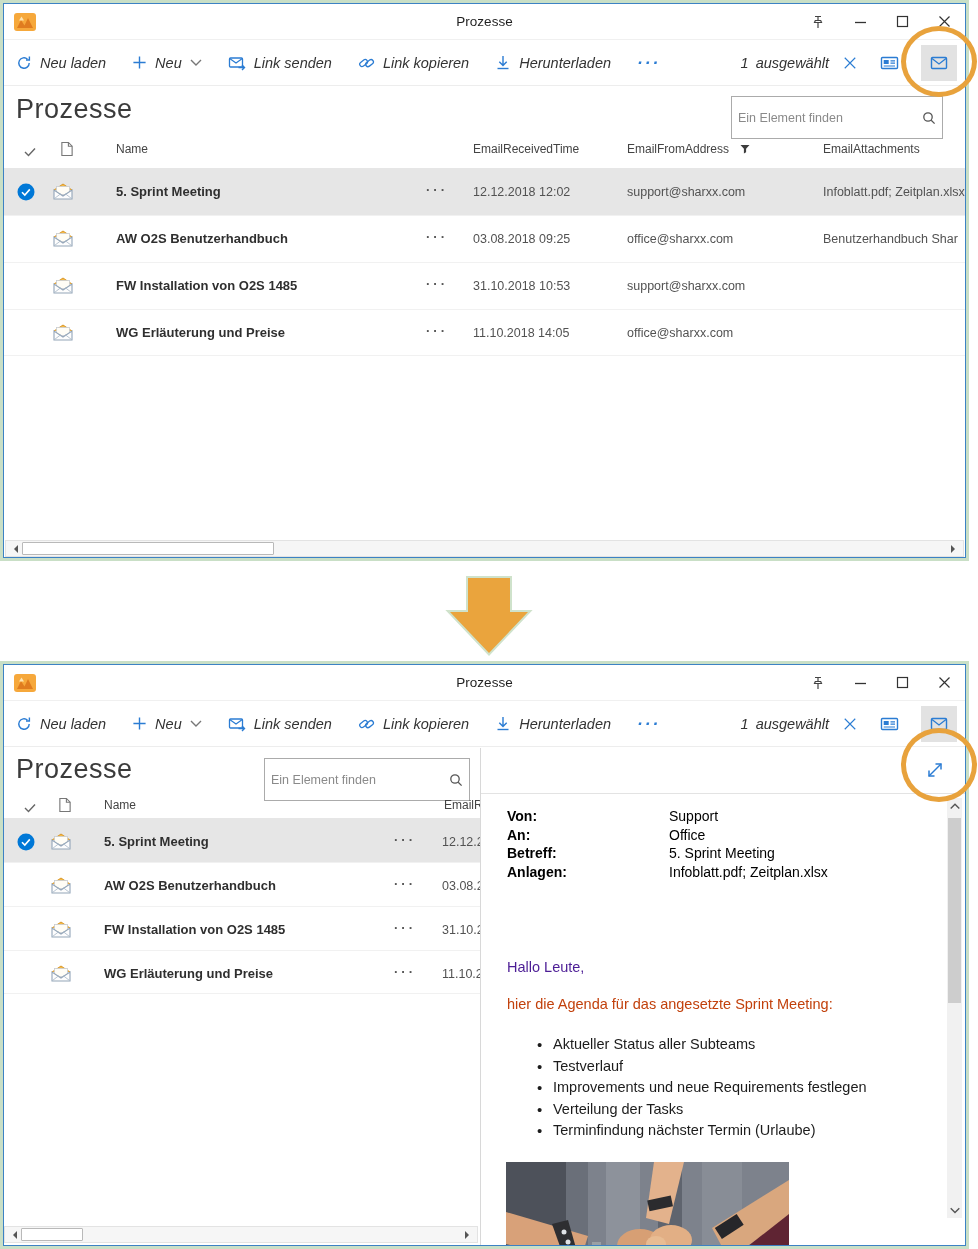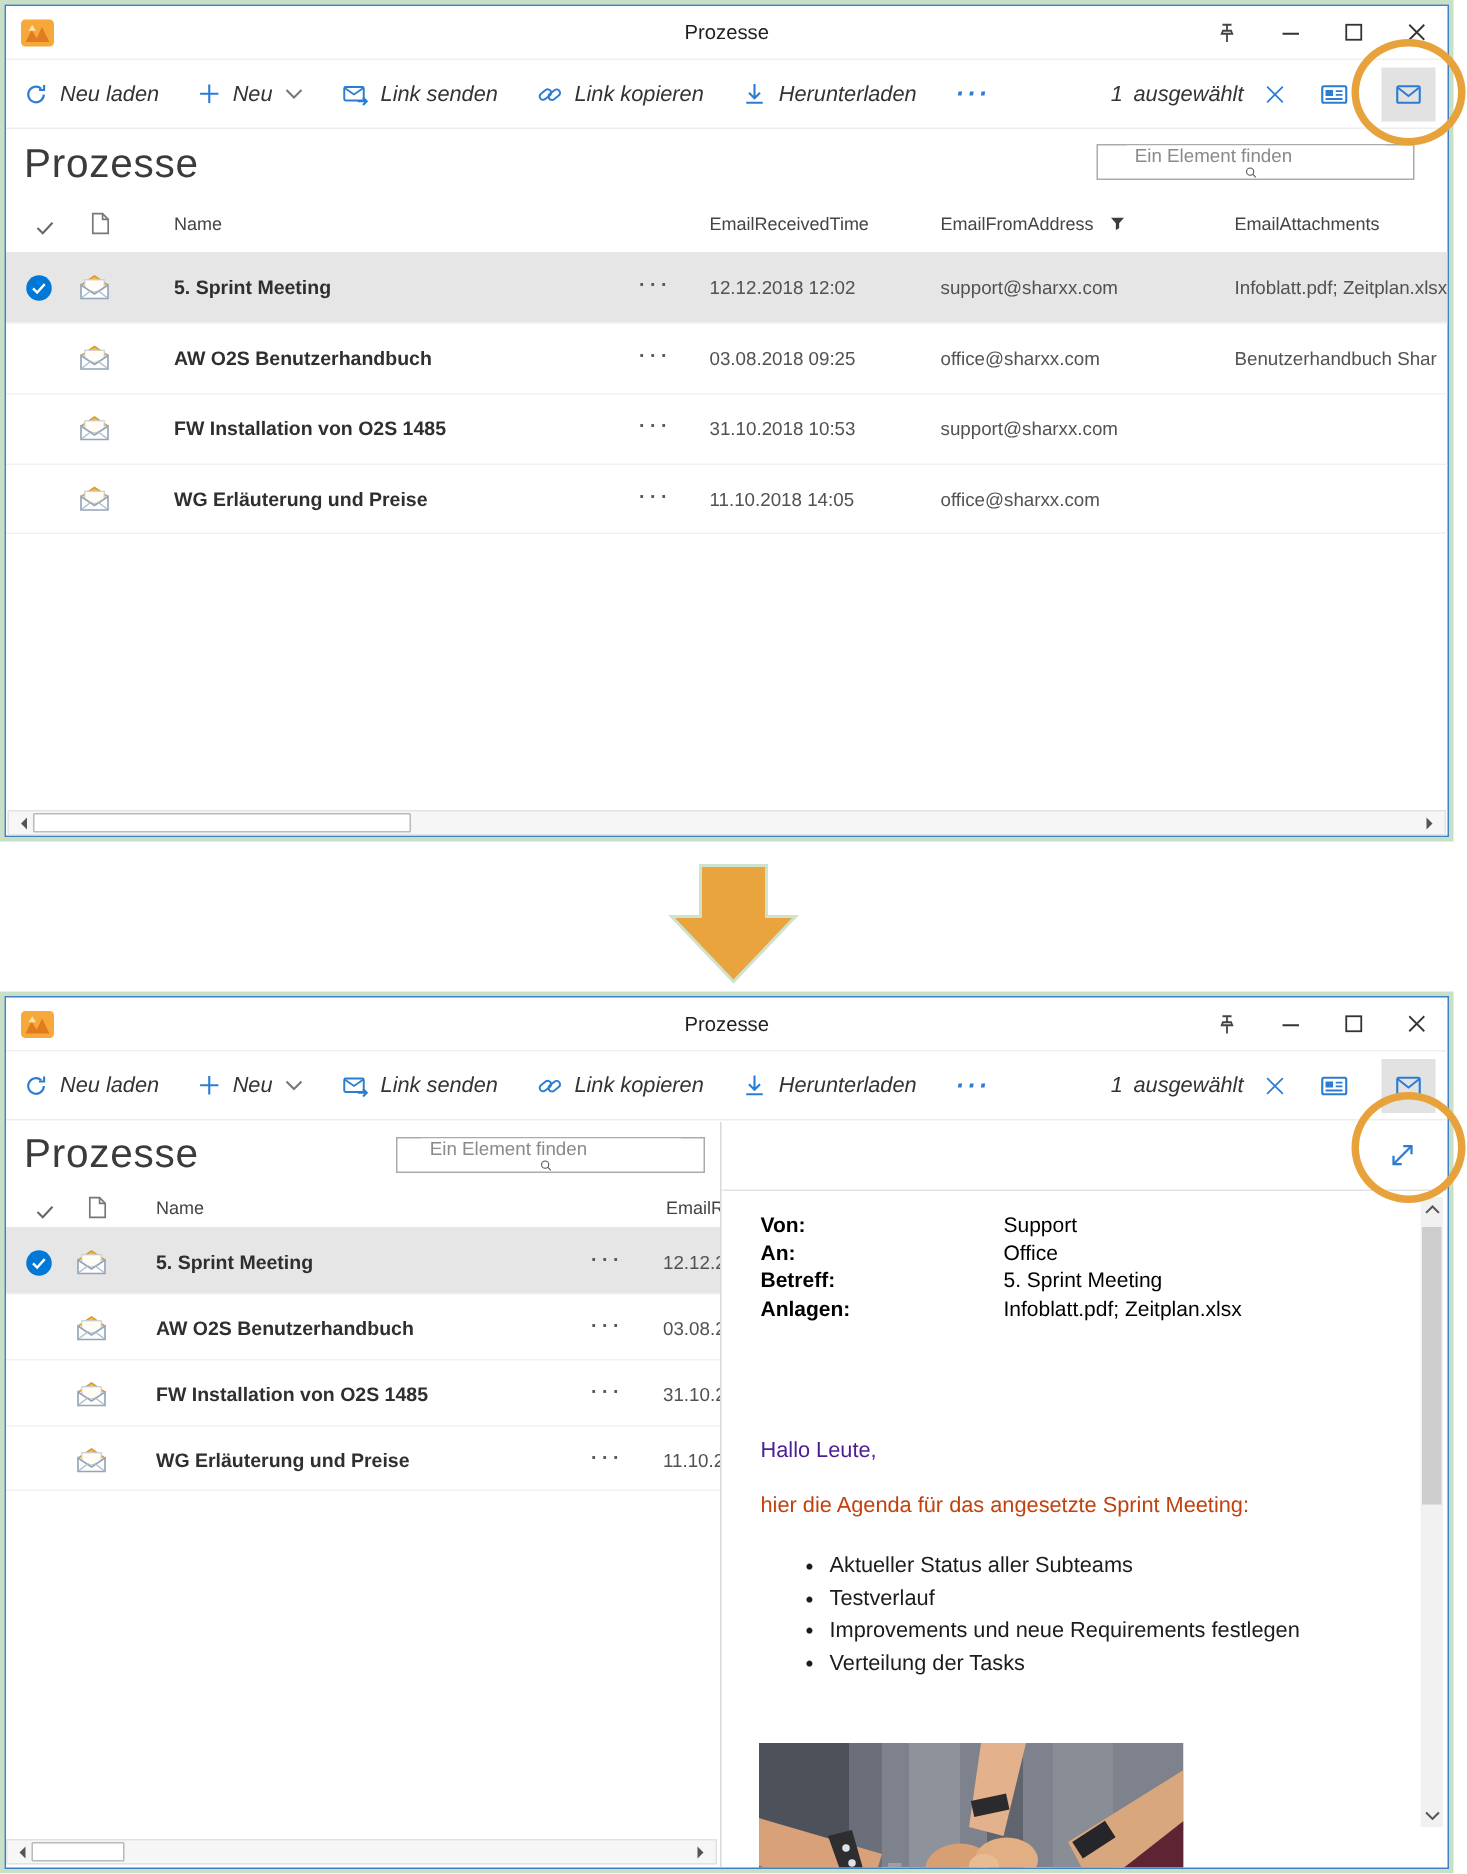--- a/index.html
+++ b/index.html
@@ -24,21 +24,21 @@
   .tb-ellipsis { color:#2b7cd3; font-weight:bold; font-size:17px; letter-spacing:2px; margin-right:0; }
   .tb-right { margin-left:auto; display:flex; align-items:center; gap:14px; padding-right:8px; }
   .sel-count { display:flex; gap:7px; font-size:14.5px; color:#333; align-items:center; }
   .icon-btn { width:36px; height:36px; display:flex; align-items:center; justify-content:center; }
   .icon-btn.active { background:#e2e2e2; }
 
   
   .content { position:relative; }
   .win-top .content { height:472px; }
   .list-heading { position:absolute; font-size:27px; font-weight:300; color:#3b3b3b; letter-spacing:.5px; }
-  .search-box { position:absolute; height:24px; border:1px solid #ababab; background:#fff; display:flex; align-items:center;flex-direction:column; }
+  .search-box { position:absolute; height:43px; border:1px solid #ababab; background:#fff; display:flex; align-items:center; }
   .search-box input { border:none; outline:none; flex:1; font-size:12.5px; color:#444; padding:0 6px; font-family:"Liberation Sans",sans-serif; }
   .search-box input::placeholder { color:#8a8a8a; }
   .search-box .mag { margin-right:6px; }
 
   .cols { position:absolute; left:0; right:0; height:26px; font-size:12px; color:#444; }
   .cols span, .cols .cicon { position:absolute; top:4px; white-space:nowrap; }
   .row { position:absolute; left:0; right:0; height:47px; border-top:1px solid #f1f1f1; }
   .row.selected { background:#e6e6e6; border-top:1px solid #e6e6e6; }
   .row > * { position:absolute; white-space:nowrap; }
   .r-name { font-size:13px; font-weight:600; color:#2f2f2f; top:15px; }
@@ -541,20 +541,21 @@
               </div>
           </div>
 
           <div class="mv-greeting">Hallo Leute,</div>
           <div class="mv-intro">hier die Agenda für das angesetzte Sprint Meeting:</div>
           <ul class="mv-bullets">
             <li>Aktueller Status aller Subteams</li>
             <li>Testverlauf</li>
             <li>Improvements und neue Requirements festlegen</li>
             <li>Verteilung der Tasks</li>
+            <li>Terminfindung nächster Termin (Urlaube)</li>
           </ul>
 
           <svg class="mv-photo" viewBox="0 0 283 160" preserveAspectRatio="none">
             <rect width="283" height="160" fill="#7d828c"></rect>
             <rect x="0" y="0" width="60" height="110" fill="#4d515a"></rect>
             <rect x="60" y="0" width="22" height="115" fill="#6a6f79"></rect>
             <rect x="100" y="0" width="34" height="110" fill="#8d929b"></rect>
             <rect x="152" y="0" width="24" height="112" fill="#5f646e"></rect>
             <rect x="196" y="0" width="40" height="110" fill="#888d96"></rect>
             <rect x="0" y="108" width="283" height="52" fill="#e9e8e4"></rect>

